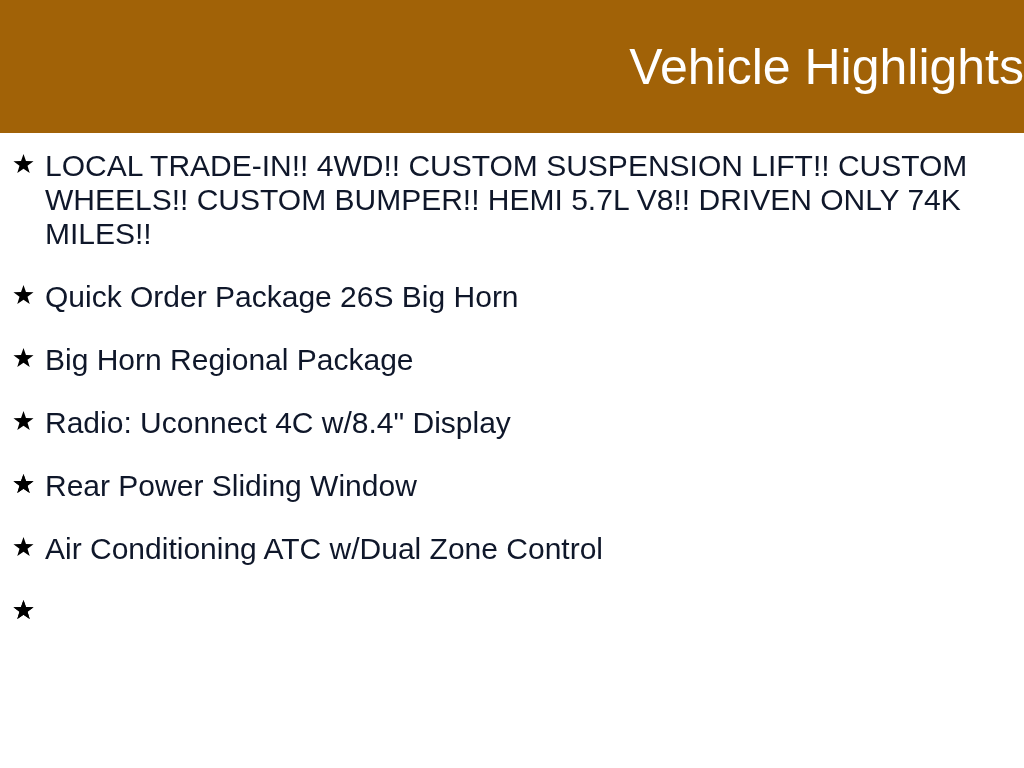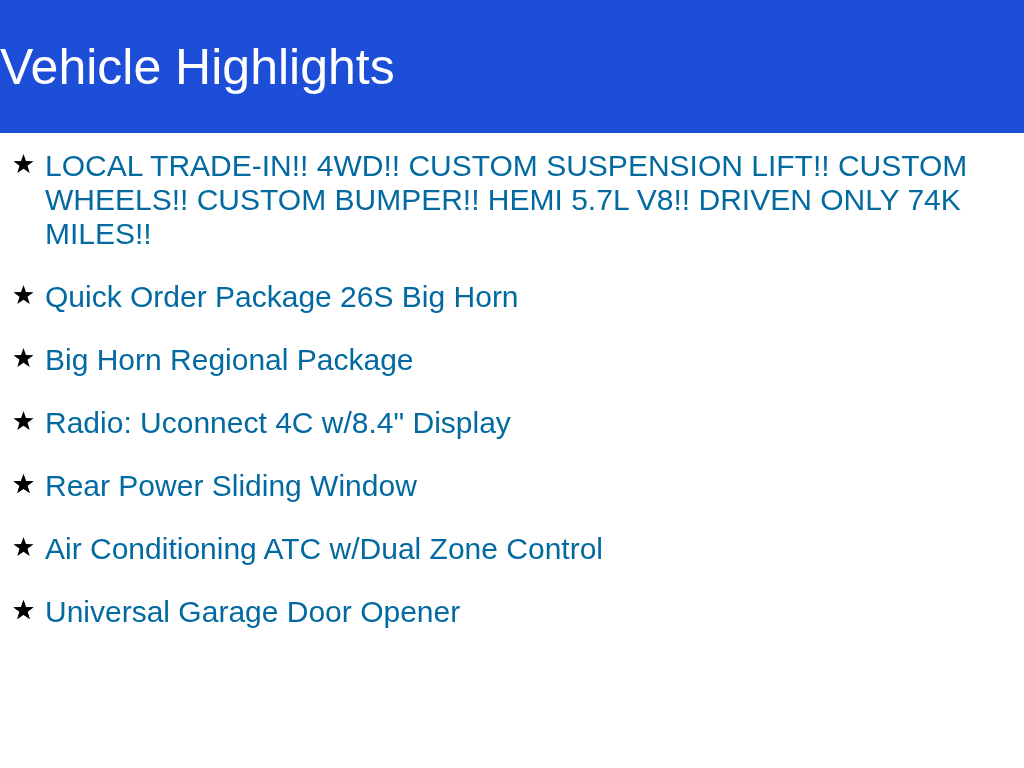--- a/index.html
+++ b/index.html
@@ -13,44 +13,44 @@
     background: #ffffff;
     font-family: "Liberation Sans", "DejaVu Sans", sans-serif;
   }
   .slide {
     width: 1024px;
     height: 768px;
     background: #ffffff;
   }
   .header {
     height: 133px;
-    background: #1d4ed8;
+    background: #a16207;
     display: flex;
     align-items: center;
-    justify-content: flex-start;
+    justify-content: flex-end;
   }
   .header h1 {
     margin: 0;
     color: #ffffff;
     font-size: 50px;
     font-weight: 400;
     letter-spacing: 0;
     line-height: 1;
   }
   ul.highlights {
     list-style: none;
     margin: 0;
     padding: 16px 20px 0 12px;
   }
   ul.highlights li {
     position: relative;
     padding-left: 33px;
     font-size: 30px;
     line-height: 34px;
-    color: #0369a1;
+    color: #0f172a;
     margin-bottom: 29px;
   }
   .star {
     position: absolute;
     left: 0;
     top: 4px;
     width: 23px;
     height: 23px;
   }
   .star svg {
@@ -130,17 +130,16 @@
             <polygon fill="#000000" points="12,1 14.59,8.44 22.46,8.60 16.18,13.36 18.47,20.90 12,16.4 5.53,20.90 7.82,13.36 1.54,8.60 9.41,8.44"></polygon>
           </svg>
       </span>
     </li>
     <li>
       <span class="star">
         <svg viewBox="0 0 24 24" xmlns="http://www.w3.org/2000/svg">
             <polygon fill="#000000" points="12,1 14.59,8.44 22.46,8.60 16.18,13.36 18.47,20.90 12,16.4 5.53,20.90 7.82,13.36 1.54,8.60 9.41,8.44"></polygon>
           </svg>
       </span>
-      <span>Universal Garage Door Opener</span>
     </li>
   </ul>
 
 </div>
 
 </body></html>

